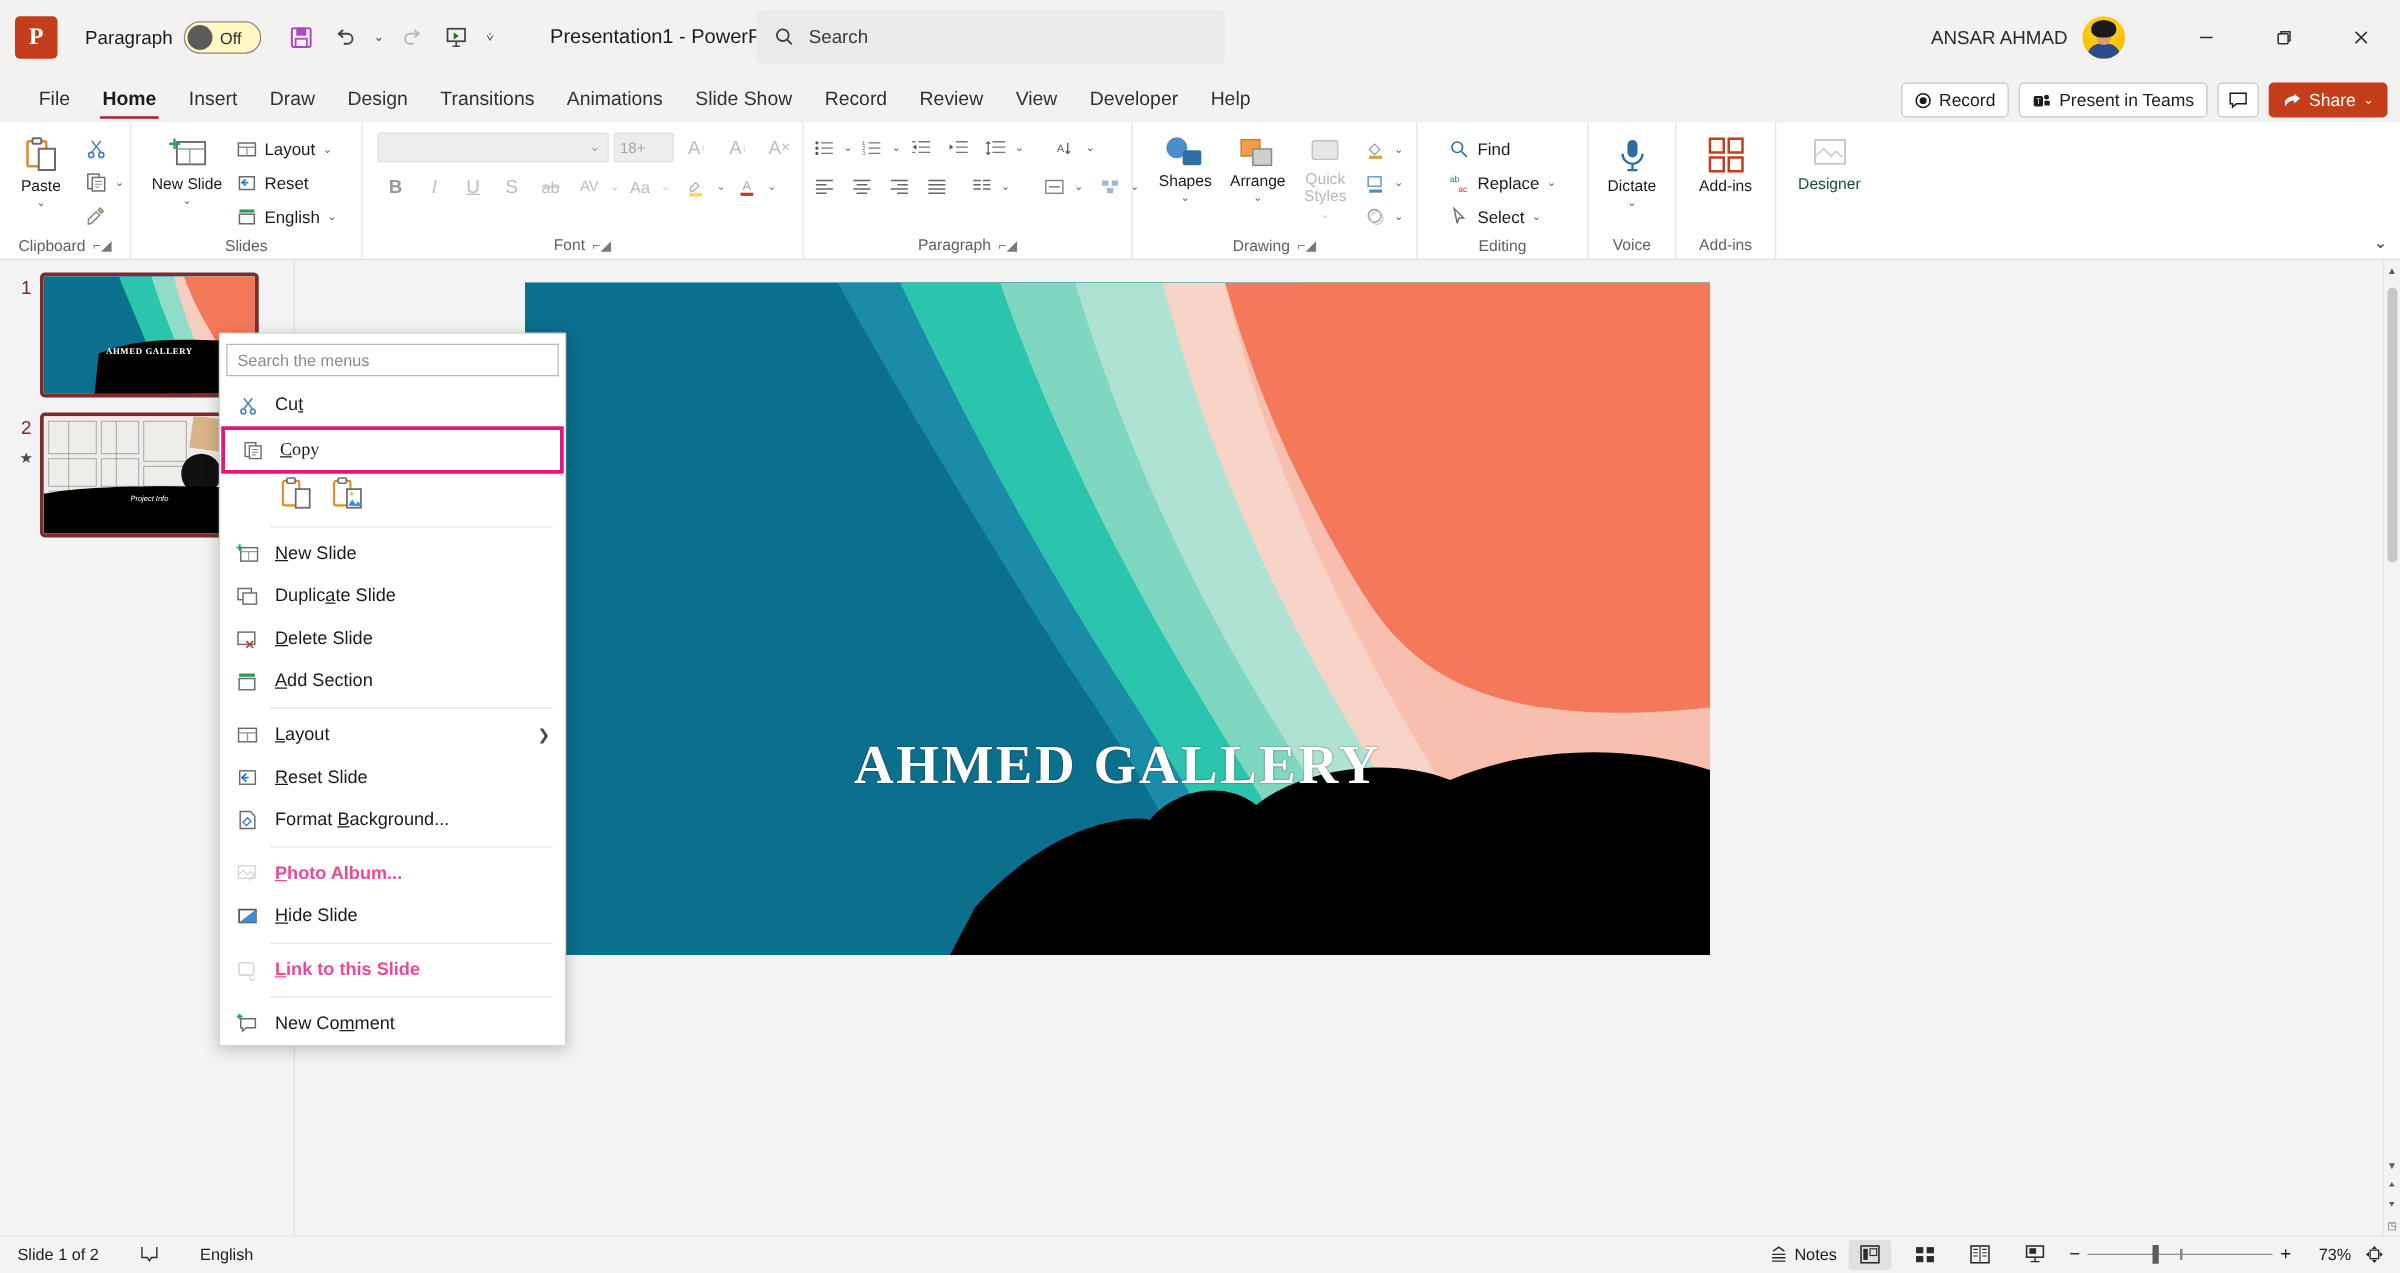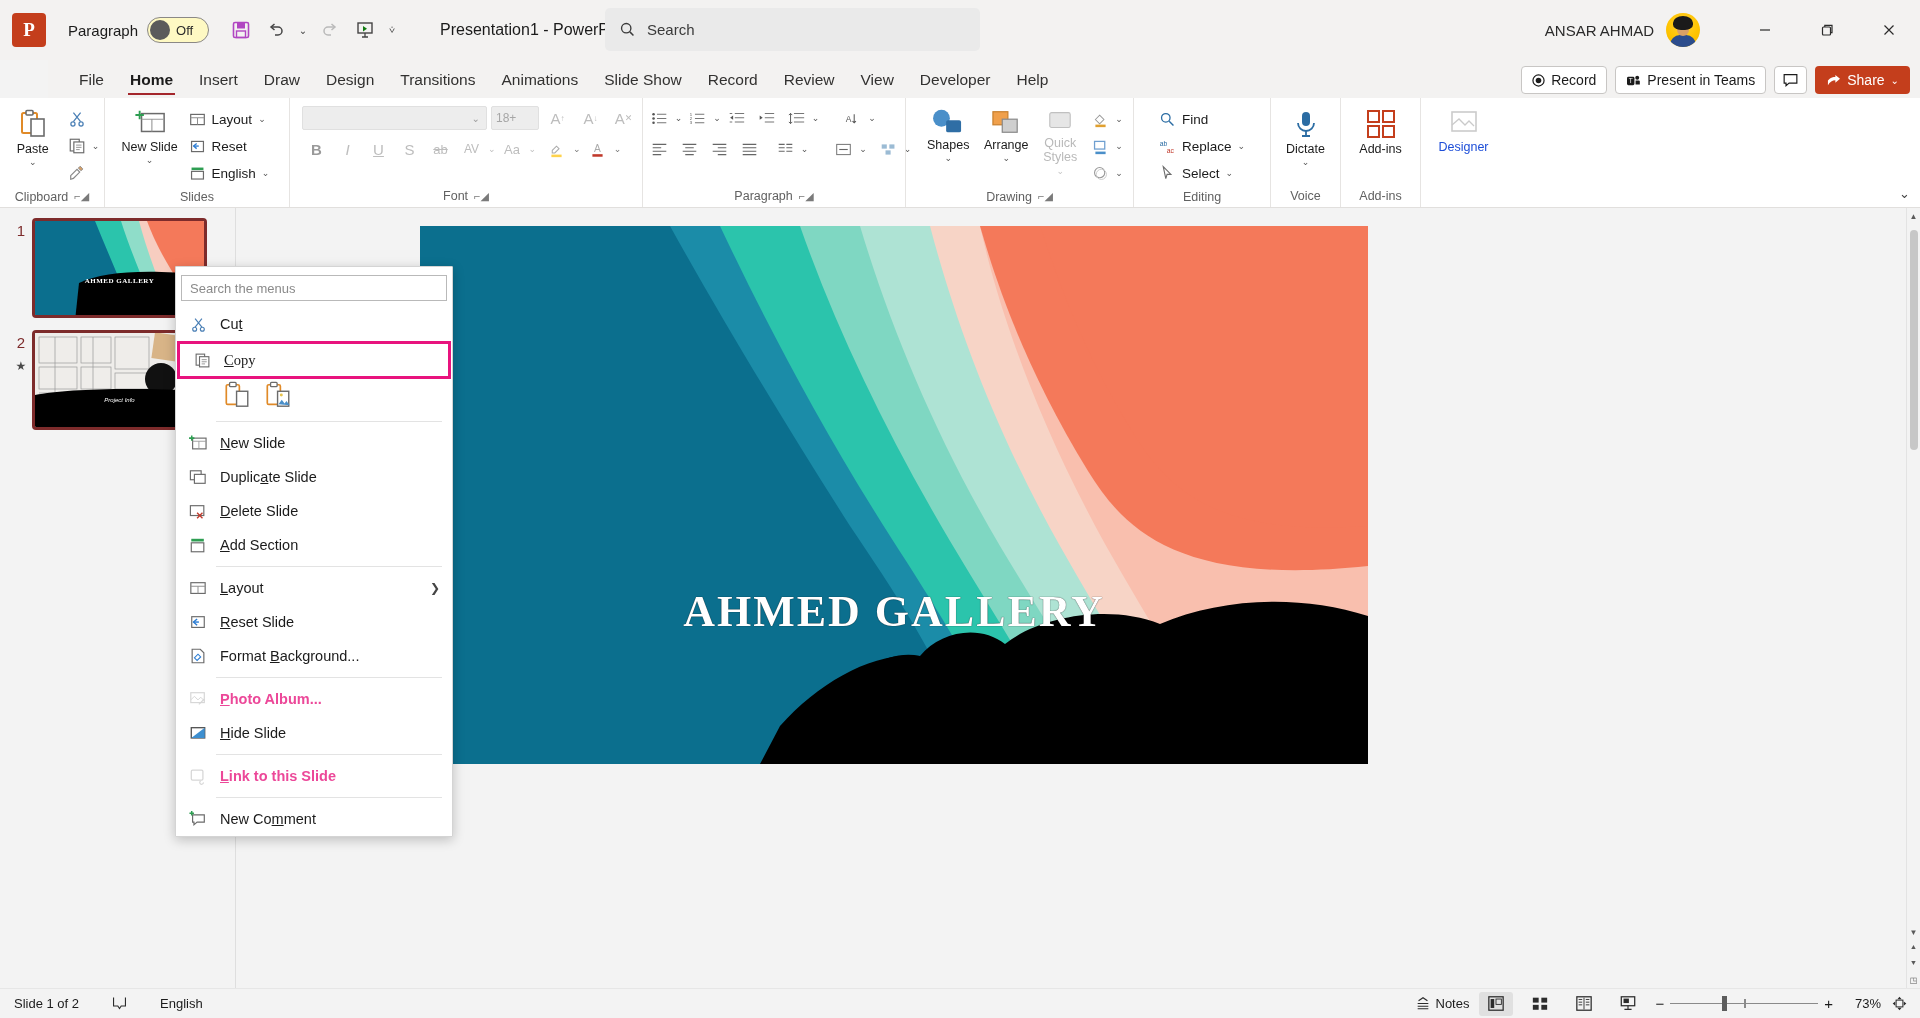--- a/index.html
+++ b/index.html
@@ -59,21 +59,21 @@
   }
   .avatar .hair { position:absolute;left:7px;top:3px;width:20px;height:14px;border-radius:50% 50% 40% 40%;background:#1a1a1a; }
   .avatar .face { position:absolute;left:11px;top:11px;width:12px;height:12px;border-radius:50%;background:#d9a066; }
   .avatar .body { position:absolute;left:4px;bottom:0;width:26px;height:12px;border-radius:10px 10px 0 0;background:#2b4c8c; }
   .winbtns { position:absolute;right:0;top:0;height:60px;display:flex; }
   .winbtn { width:62px;height:60px;display:flex;align-items:center;justify-content:center; }
 
   
   .tabbar {
     height:38px;display:flex;align-items:flex-end;background:#f3f2f1;
-    padding-left:18px;position:relative;margin-left:48px;
+    padding-left:18px;position:relative;
   }
   .tab {
     font-size:15.5px;color:#323130;padding:3px 13px 9px 13px;position:relative;
     white-space:nowrap;
   }
   .tab.active { font-weight:bold;color:#1b1b1b; }
   .tab.active::after {
     content:"";position:absolute;left:11px;right:11px;bottom:3px;height:2.5px;background:#a4262c;
   }
   .tabbar-right { position:absolute;right:10px;bottom:4px;display:flex;align-items:center;gap:8px; }
@@ -695,21 +695,21 @@
       </div>
     </div>
 
     <div class="rgroup" style="width:86px">
       <div class="rgroup-body">
         <div class="bigbtn" style="width:70px">
           <svg width="32" height="30" viewBox="0 0 32 30" opacity="0.35">
               <rect x="4" y="4" width="24" height="19" fill="none" stroke="#6b6b6b" stroke-width="1.6"></rect>
               <path d="M4 17l7-6 6 6 4-4 5 5" fill="none" stroke="#6b6b6b" stroke-width="1.3"></path>
             </svg>
-          <span class="lbl" style="color:#1d4ed8">Designer</span>
+          <span class="lbl" style="color:#14532d">Designer</span>
         </div>
       </div>
       <div class="rgroup-label"></div>
     </div>
 
     <div class="ribbon-collapse">⌄</div>
   </div>
 
   <div class="workspace">
 

